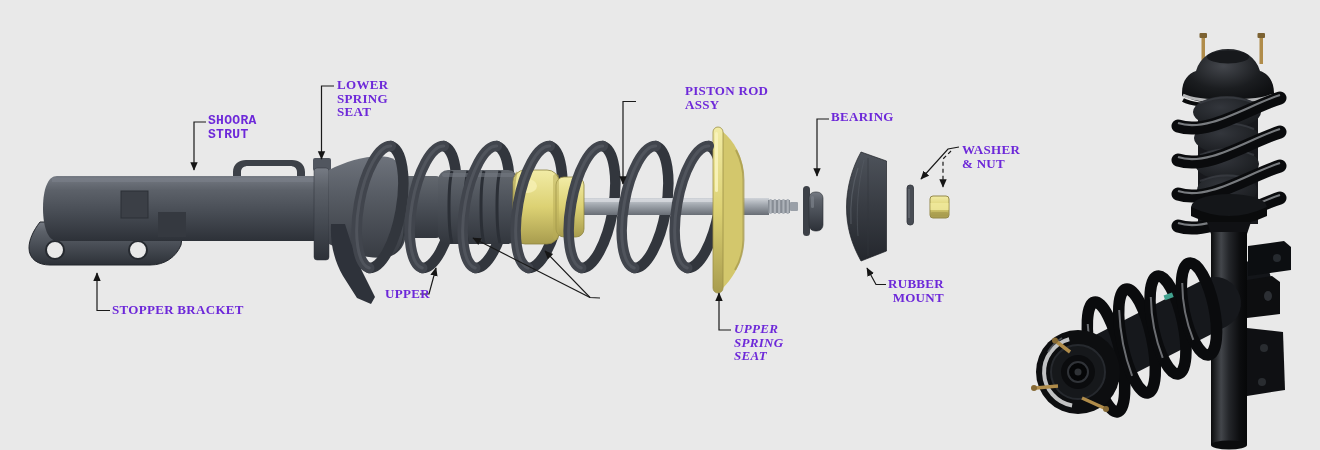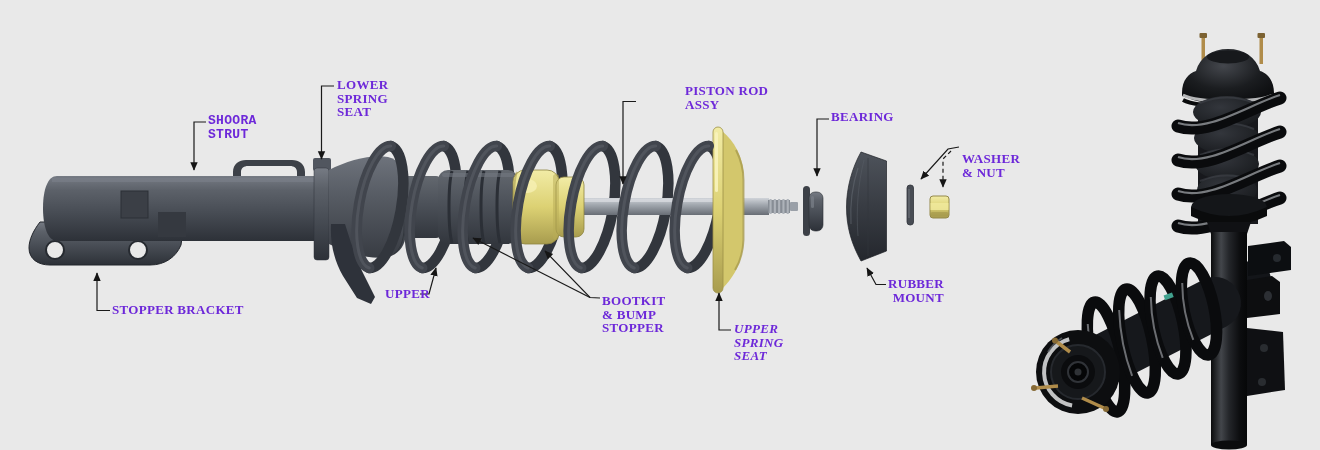--- a/index.html
+++ b/index.html
@@ -11,21 +11,21 @@
   .stage svg{position:absolute;left:0;top:0;}
   .callout{
     position:absolute;
     font-weight:bold;font-size:13px;line-height:13.5px;
     letter-spacing:.3px;color:#6d28d9;white-space:pre-line;
   }
   #lbl-0{left:208px;top:114px;font-family:Liberation Mono, monospace;}
   #lbl-1{left:337px;top:78px;}
   #lbl-2{left:638px;top:84px;margin-left:47px;}
   #lbl-3{left:831px;top:110px;}
-  #lbl-4{left:962px;top:152px;}
+  #lbl-4{left:962px;top:143px;}
   #lbl-5{left:888px;top:277px;text-align:right;}
   #lbl-6{left:112px;top:303px;}
   #lbl-7{left:385px;top:287px;}
   #lbl-8{left:602px;top:294px;}
   #lbl-9{left:734px;top:322px;font-style:italic;}
 </style>
 </head>
 <body>
 
 <div class="stage">
@@ -288,20 +288,17 @@
 SEAT</div>
 <div class="callout" id="lbl-2">PISTON ROD
 ASSY</div>
 <div class="callout" id="lbl-3">BEARING</div>
 <div class="callout" id="lbl-4">WASHER
 &amp; NUT</div>
 <div class="callout" id="lbl-5">RUBBER
 MOUNT</div>
 <div class="callout" id="lbl-6">STOPPER BRACKET</div>
 <div class="callout" id="lbl-7">UPPER</div>
-<div class="callout" id="lbl-8">BOOTKIT
-&amp; BUMP
-STOPPER</div>
 <div class="callout" id="lbl-9">UPPER
 SPRING
 SEAT</div>
 
 </div>
 
 </body></html>

